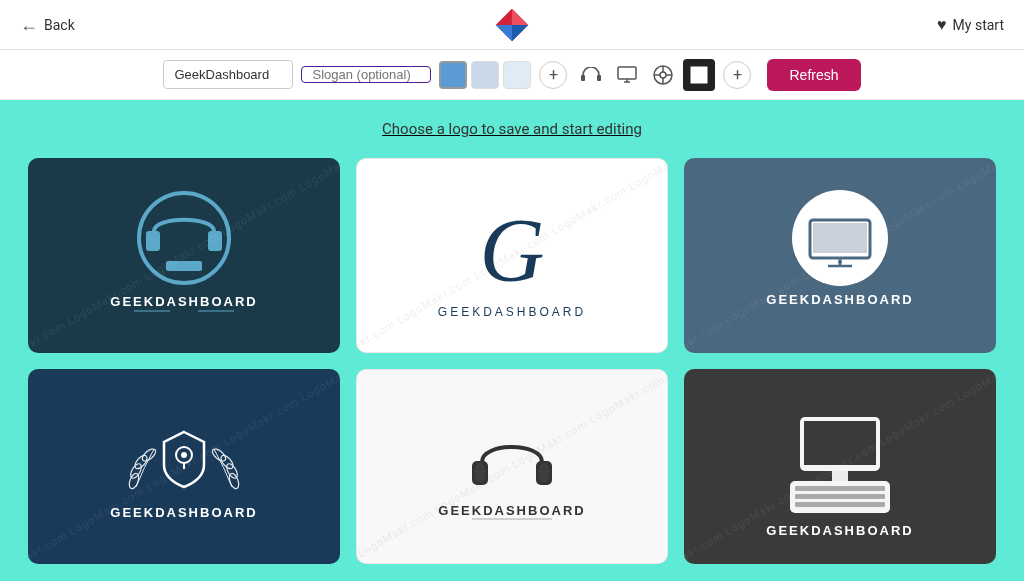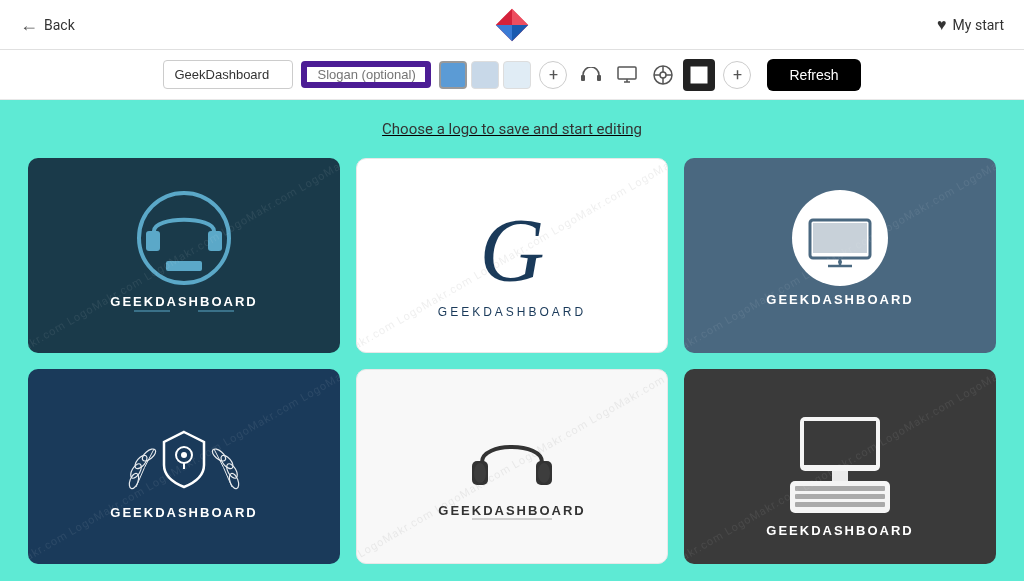--- a/index.html
+++ b/index.html
@@ -68,21 +68,21 @@
     .name-input {
       border: 1px solid #ccc;
       border-radius: 4px;
       padding: 6px 10px;
       font-size: 13px;
       color: #333;
       width: 130px;
       outline: none;
     }
     .slogan-input {
-      border: 6px solid #4c1d95;
+      border: 1px solid #4c1d95;
       border-radius: 4px;
       padding: 0 10px;
       font-size: 13px;
       color: #aaa;
       width: 130px;
       outline: none;
     }
     .color-swatches {
       display: flex;
       align-items: center;
@@ -127,21 +127,21 @@
       justify-content: center;
       cursor: pointer;
       font-size: 16px;
       color: #333;
     }
     .icon-btn.active {
       background: #222;
       color: #fff;
     }
     .refresh-btn {
-      background: #000000;
+      background: #be185d;
       color: #fff;
       border: none;
       border-radius: 6px;
       padding: 8px 22px;
       font-size: 14px;
       font-weight: 500;
       cursor: pointer;
       margin-left: 8px;
     }
 

